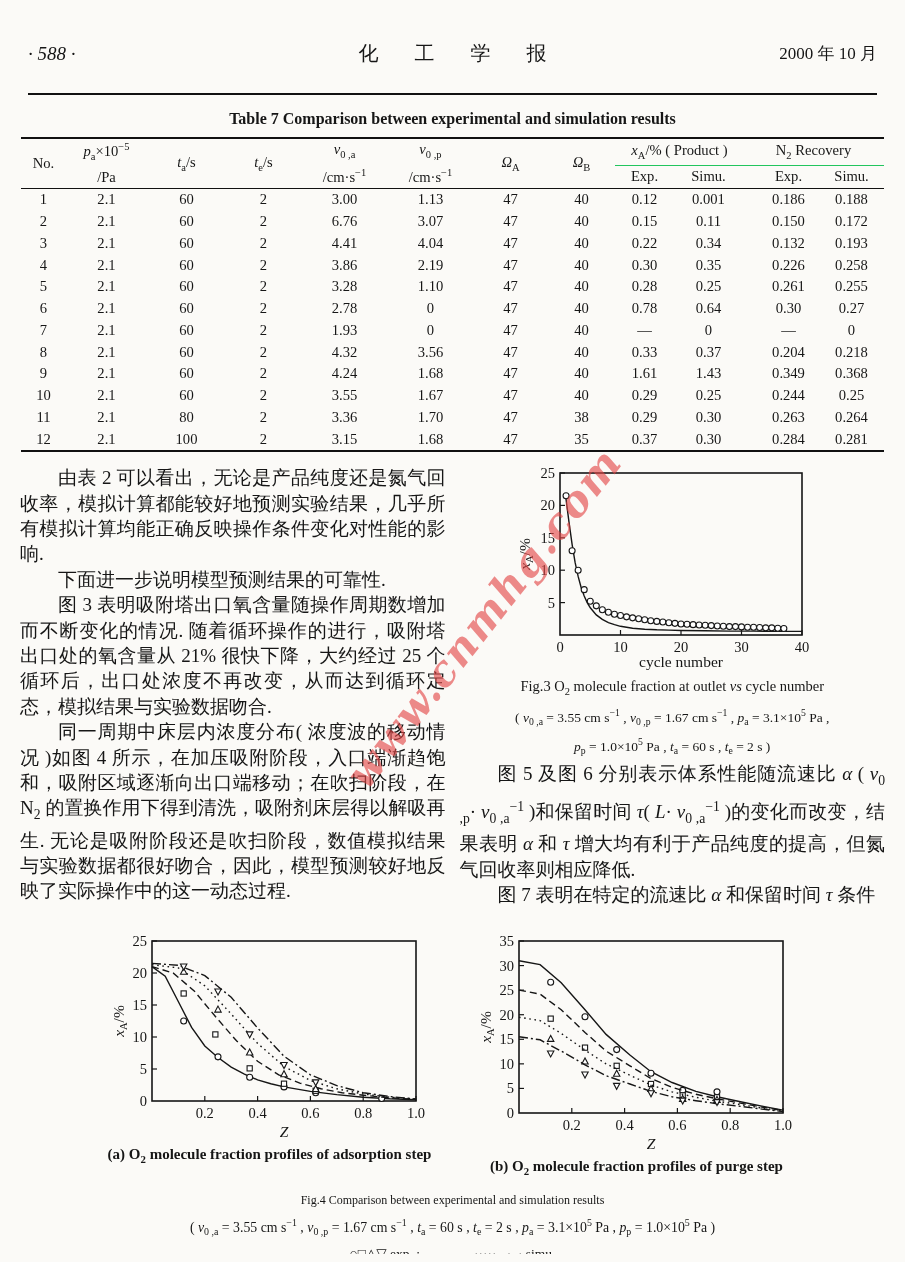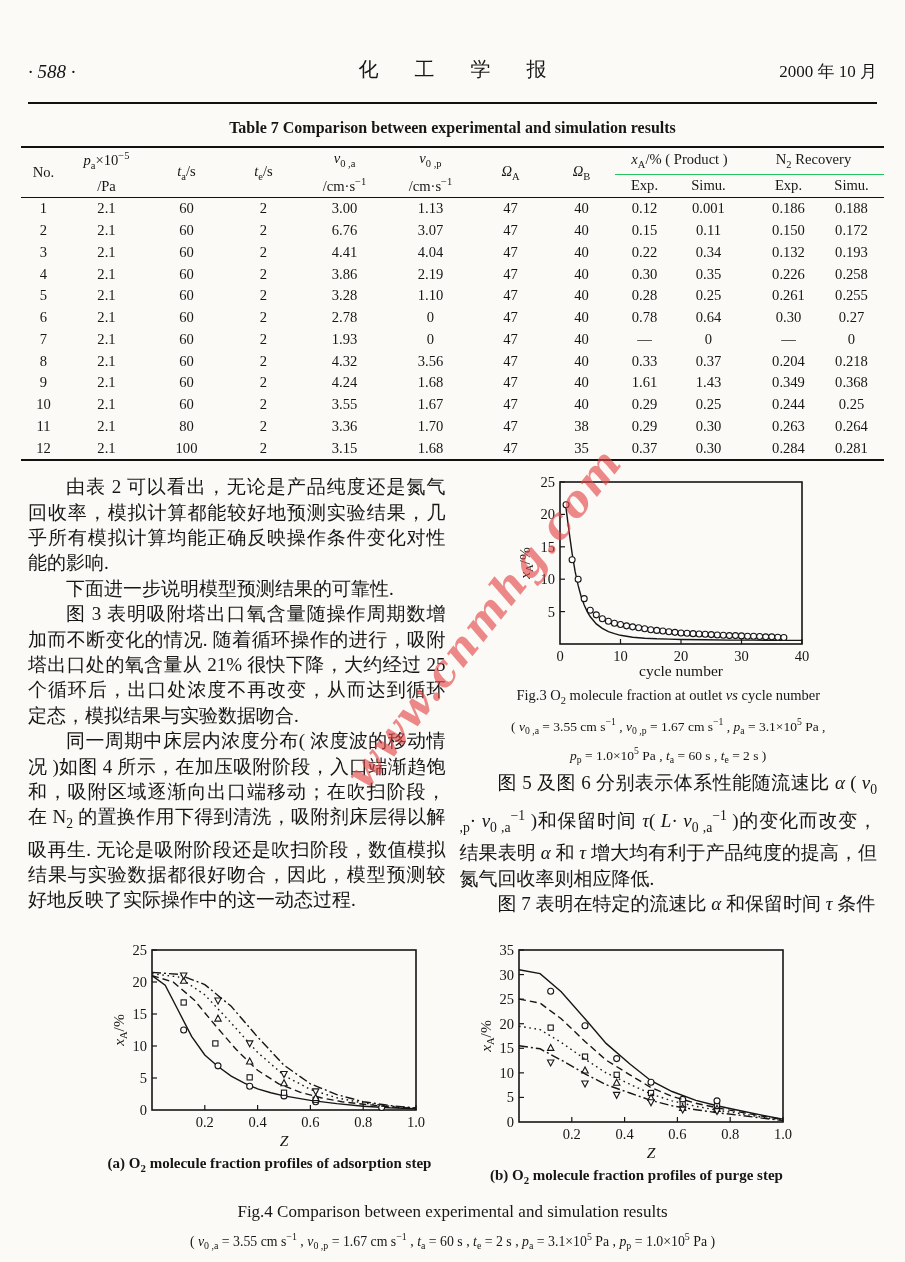--- a/index.html
+++ b/index.html
@@ -1,48 +1,48 @@
 <!DOCTYPE html>
 <html><head>
 <meta charset="utf-8">
 <style>
   html,body{margin:0;padding:0;background:#777;}
   .page{position:relative;width:905px;height:1262px;margin:0 auto;background:#fbfaf7;
         font-family:"Liberation Serif","DejaVu Serif",serif;color:#161616;overflow:hidden;}
   
-  .hdr{display:flex;align-items:flex-end;margin:56px 28px 0;padding-bottom:19px;border-bottom:2px solid #111;}
+  .hdr{display:flex;align-items:center;margin:40px 28px 0;padding-bottom:26px;border-bottom:2px solid #111;}
   .hdr .left{width:200px;font-size:19px;font-style:italic;}
   .hdr .mid{flex:1;text-align:center;font-size:20px;letter-spacing:36px;margin-right:-36px;white-space:nowrap;}
   .hdr .right{width:200px;text-align:right;font-size:17px;}
   
   .tbl-title{text-align:center;font-weight:bold;font-size:16px;margin:15px 0 9px;}
   table.results{width:862px;margin:0 auto;border-collapse:collapse;table-layout:fixed;
                 border-top:2.2px solid #111;border-bottom:2.2px solid #111;font-size:14.6px;}
   table.results thead{border-bottom:1.2px solid #111;}
   table.results th{font-weight:normal;text-align:center;vertical-align:middle;padding:2px 0;}
   table.results th .h2{margin-top:7px;}
   table.results th.group{border-bottom:1px solid #22c55e;padding-bottom:4px;}
   table.results td{text-align:center;padding:2.4px 0;}
   table.results td:nth-child(11),table.results th.gapL{padding-left:14px;}
   
-  .cols{display:flex;gap:14px;margin:13px 28px 0;}
+  .cols{display:flex;gap:14px;margin:13px 20px 0;}
   .col{width:50%;font-size:19px;line-height:25.4px;text-align:justify;}
   .col p{margin:0;text-indent:2em;}
   
   .fig3-wrap{text-align:center;}
   .fig3-wrap svg{display:block;margin:2px auto 4px 54px;}
   .figcap1{font-size:14.5px;line-height:22px;}
   .figcap2{font-size:13.5px;line-height:20px;}
   .figleg{font-size:13.5px;line-height:20px;}
   .after-fig{margin-top:4px;}
   
   .fig4{display:flex;justify-content:center;gap:44px;margin-top:26px;}
   .subfig{text-align:center;}
   .subcap{font-size:15px;font-weight:bold;margin-top:1px;}
-  .fig4cap{ text-align:center;margin-top:16px;font-size:17px;}
+  .fig4cap{ text-align:center;margin-top:16px;font-size:12px;}
   .fig4params{text-align:center;margin-top:9px;font-size:13.8px;}
   .legend-cut{text-align:center;margin-top:7px;font-size:13.5px;height:9px;overflow:hidden;}
   
   .watermark{position:absolute;left:292px;top:628px;width:330px;text-align:center;
              transform:rotate(-52deg);color:rgba(226,68,68,0.62);font-size:42px;font-weight:bold;
              font-family:"DejaVu Serif",serif;font-style:italic;letter-spacing:2px;pointer-events:none;z-index:5;}
   svg text{font-family:"Liberation Serif","DejaVu Serif",serif;fill:#161616;}
   sub{font-size:72%;} sup{font-size:72%;}
 </style>
 </head>

